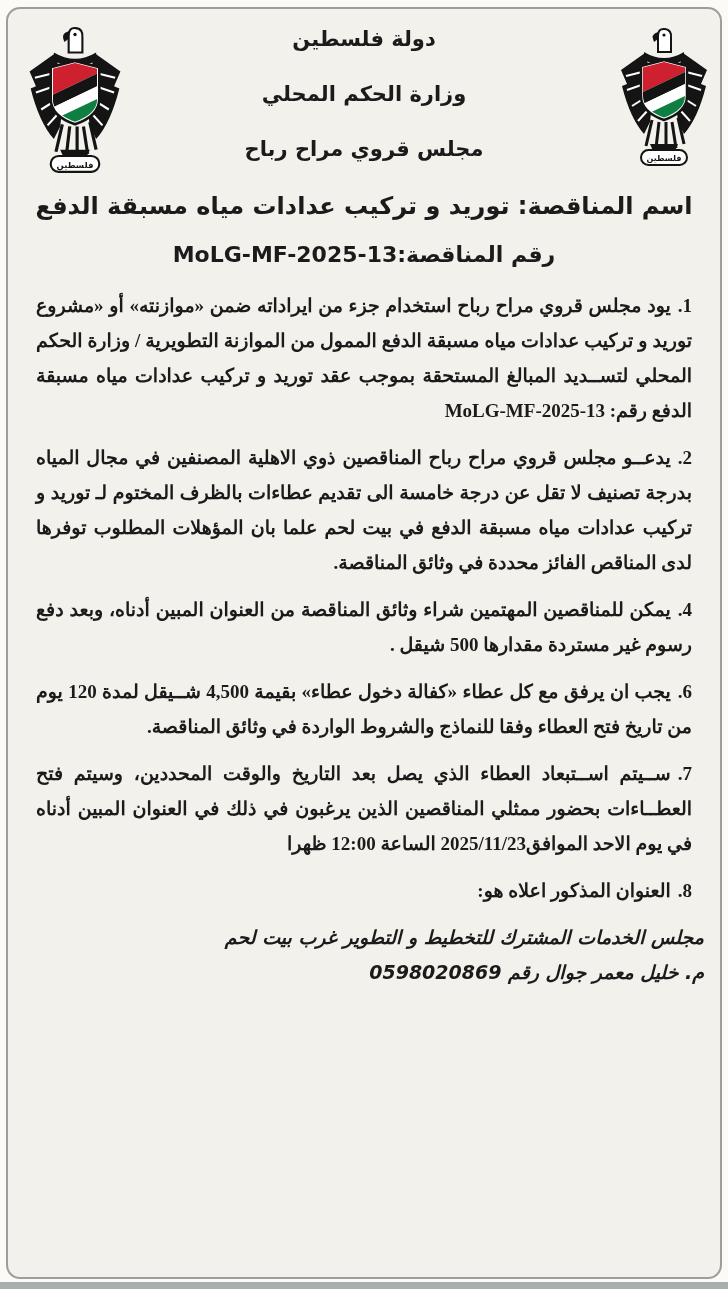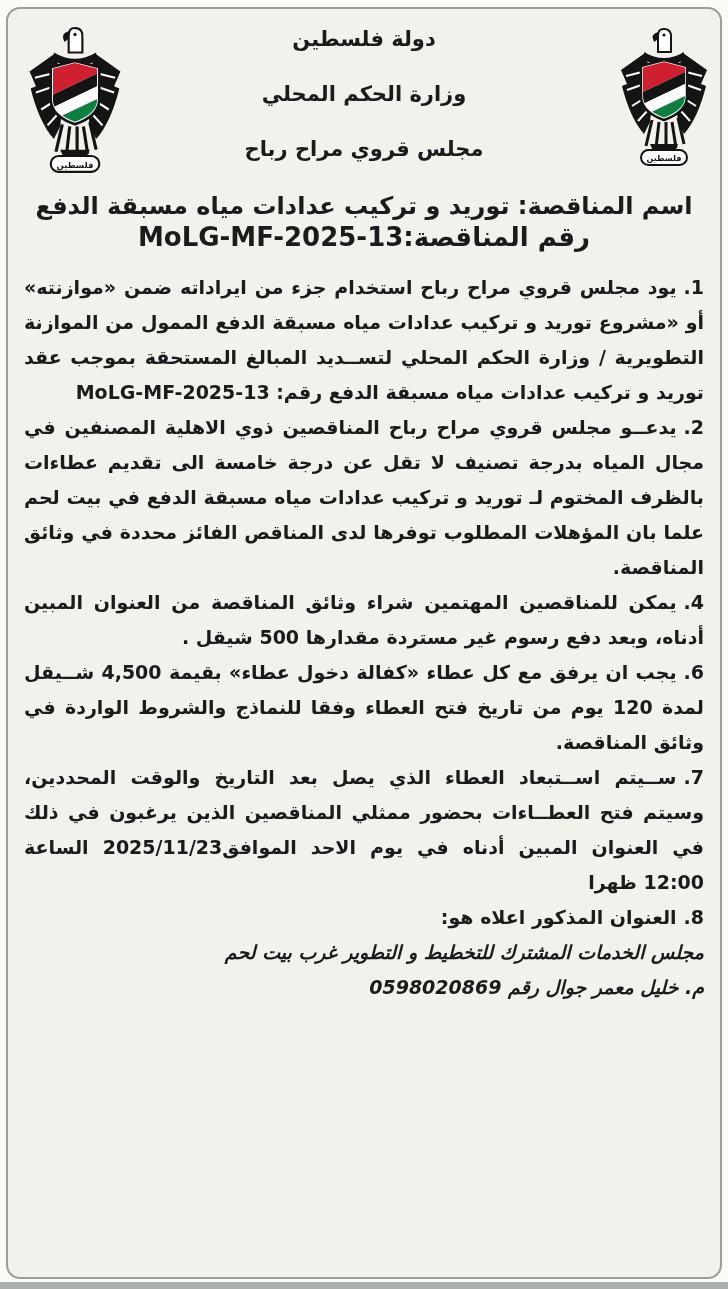--- a/index.html
+++ b/index.html
@@ -22,23 +22,23 @@
     position:absolute;bottom:0;left:0;right:0;height:7px;
     background:#a8aeab;
   }
   .emblem{position:absolute;top:16px;}
   .emblem-left{left:14px;}
   .emblem-right{right:6px;}
   .header{position:relative;text-align:center;font-weight:bold;}
   .h-line{font-size:21px;line-height:28px;margin:10px 0 27px 0;}
   .h-line:first-child{margin-top:6px;}
   .tender-name{font-size:24px;line-height:32px;margin-top:24px;font-weight:bold;}
-  .tender-number{font-size:26px;line-height:30px;font-weight:bold;}
+  .tender-number{font-size:22px;line-height:30px;margin-top:18px;font-weight:bold;}
   .body-text{margin-top:18px;font-weight:bold;font-size:19px;line-height:35px;}
-  .item{margin:0;text-align:justify;text-justify:inter-word;}
+  .item{margin:12px;text-align:justify;text-justify:inter-word;font-family:Liberation Serif, serif;}
   .item .num{margin-left:7px;}
   .line{margin:0;text-align:right;font-style:italic;}
   svg text{font-family:"DejaVu Sans",sans-serif;}
 </style>
 </head>
 <body>
 
 <div class="frame">
 
   <div class="emblem emblem-left">

